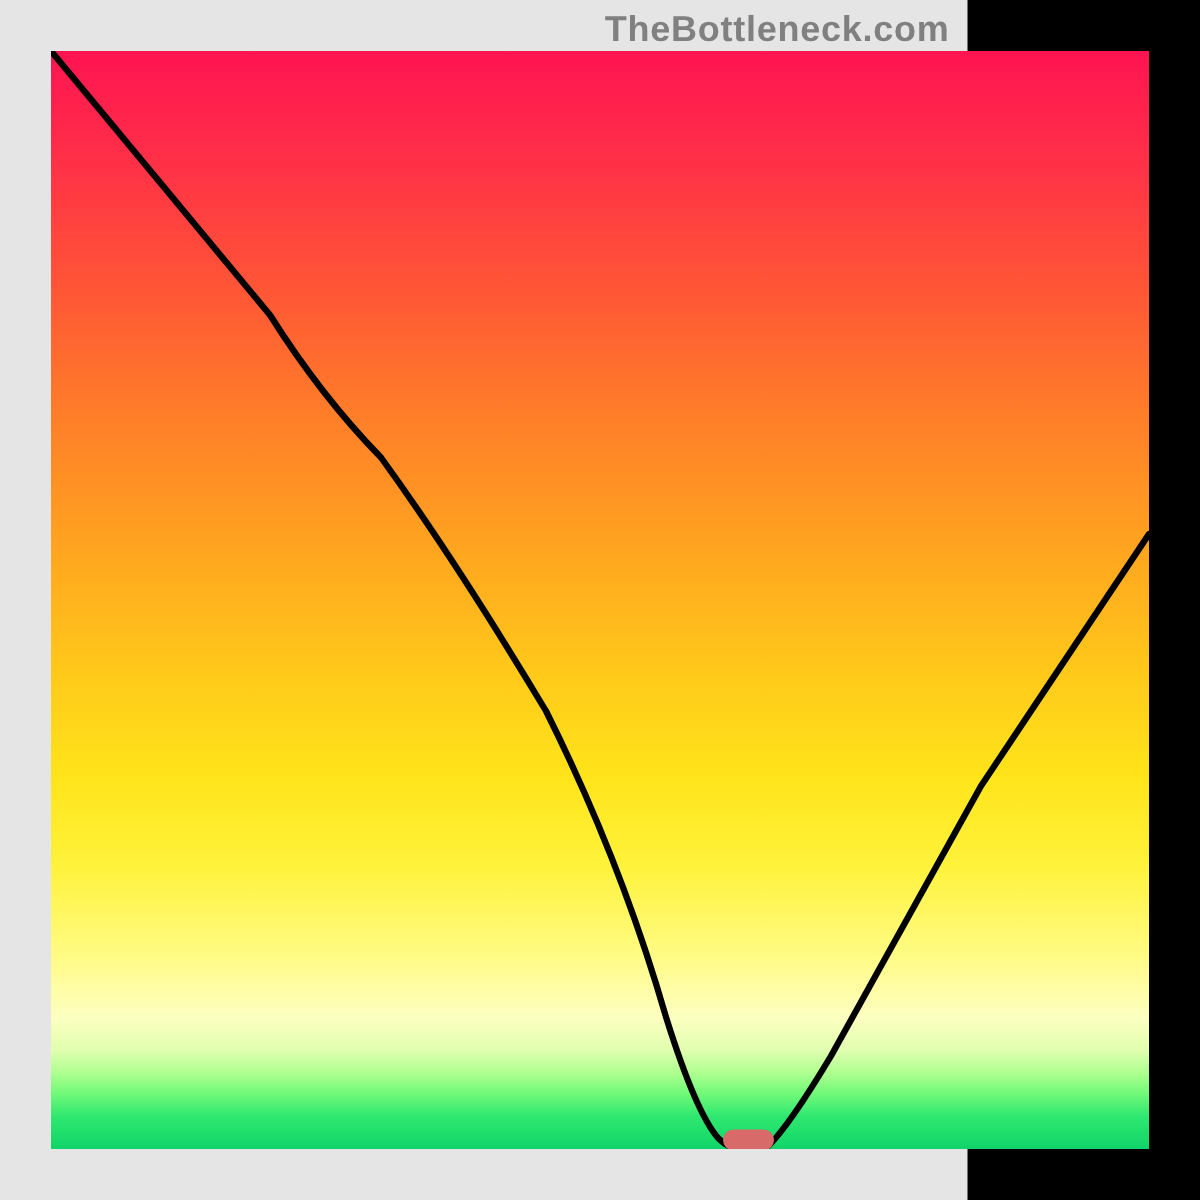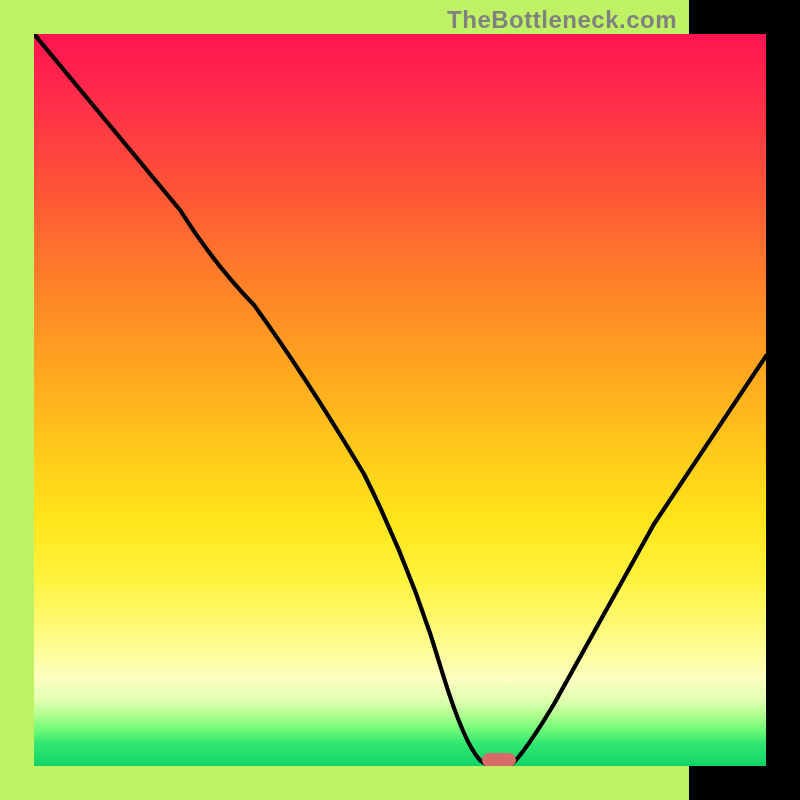--- a/index.html
+++ b/index.html
@@ -8,22 +8,21 @@
     width: 800px;
     height: 800px;
     background: #000;
     overflow: hidden;
     font-family: Arial, Helvetica, sans-serif;
   }
   .frame {
     position: relative;
     width: 645px;
     height: 800px;
-    background: #bef264;
-    padding-left: 44px;
+    background: #e5e5e5;
   }
   .attribution {
     position: absolute;
     top: 6px;
     right: 12px;
     color: #808080;
     font-size: 24px;
     font-weight: 600;
     letter-spacing: 0.5px;
     z-index: 50;

